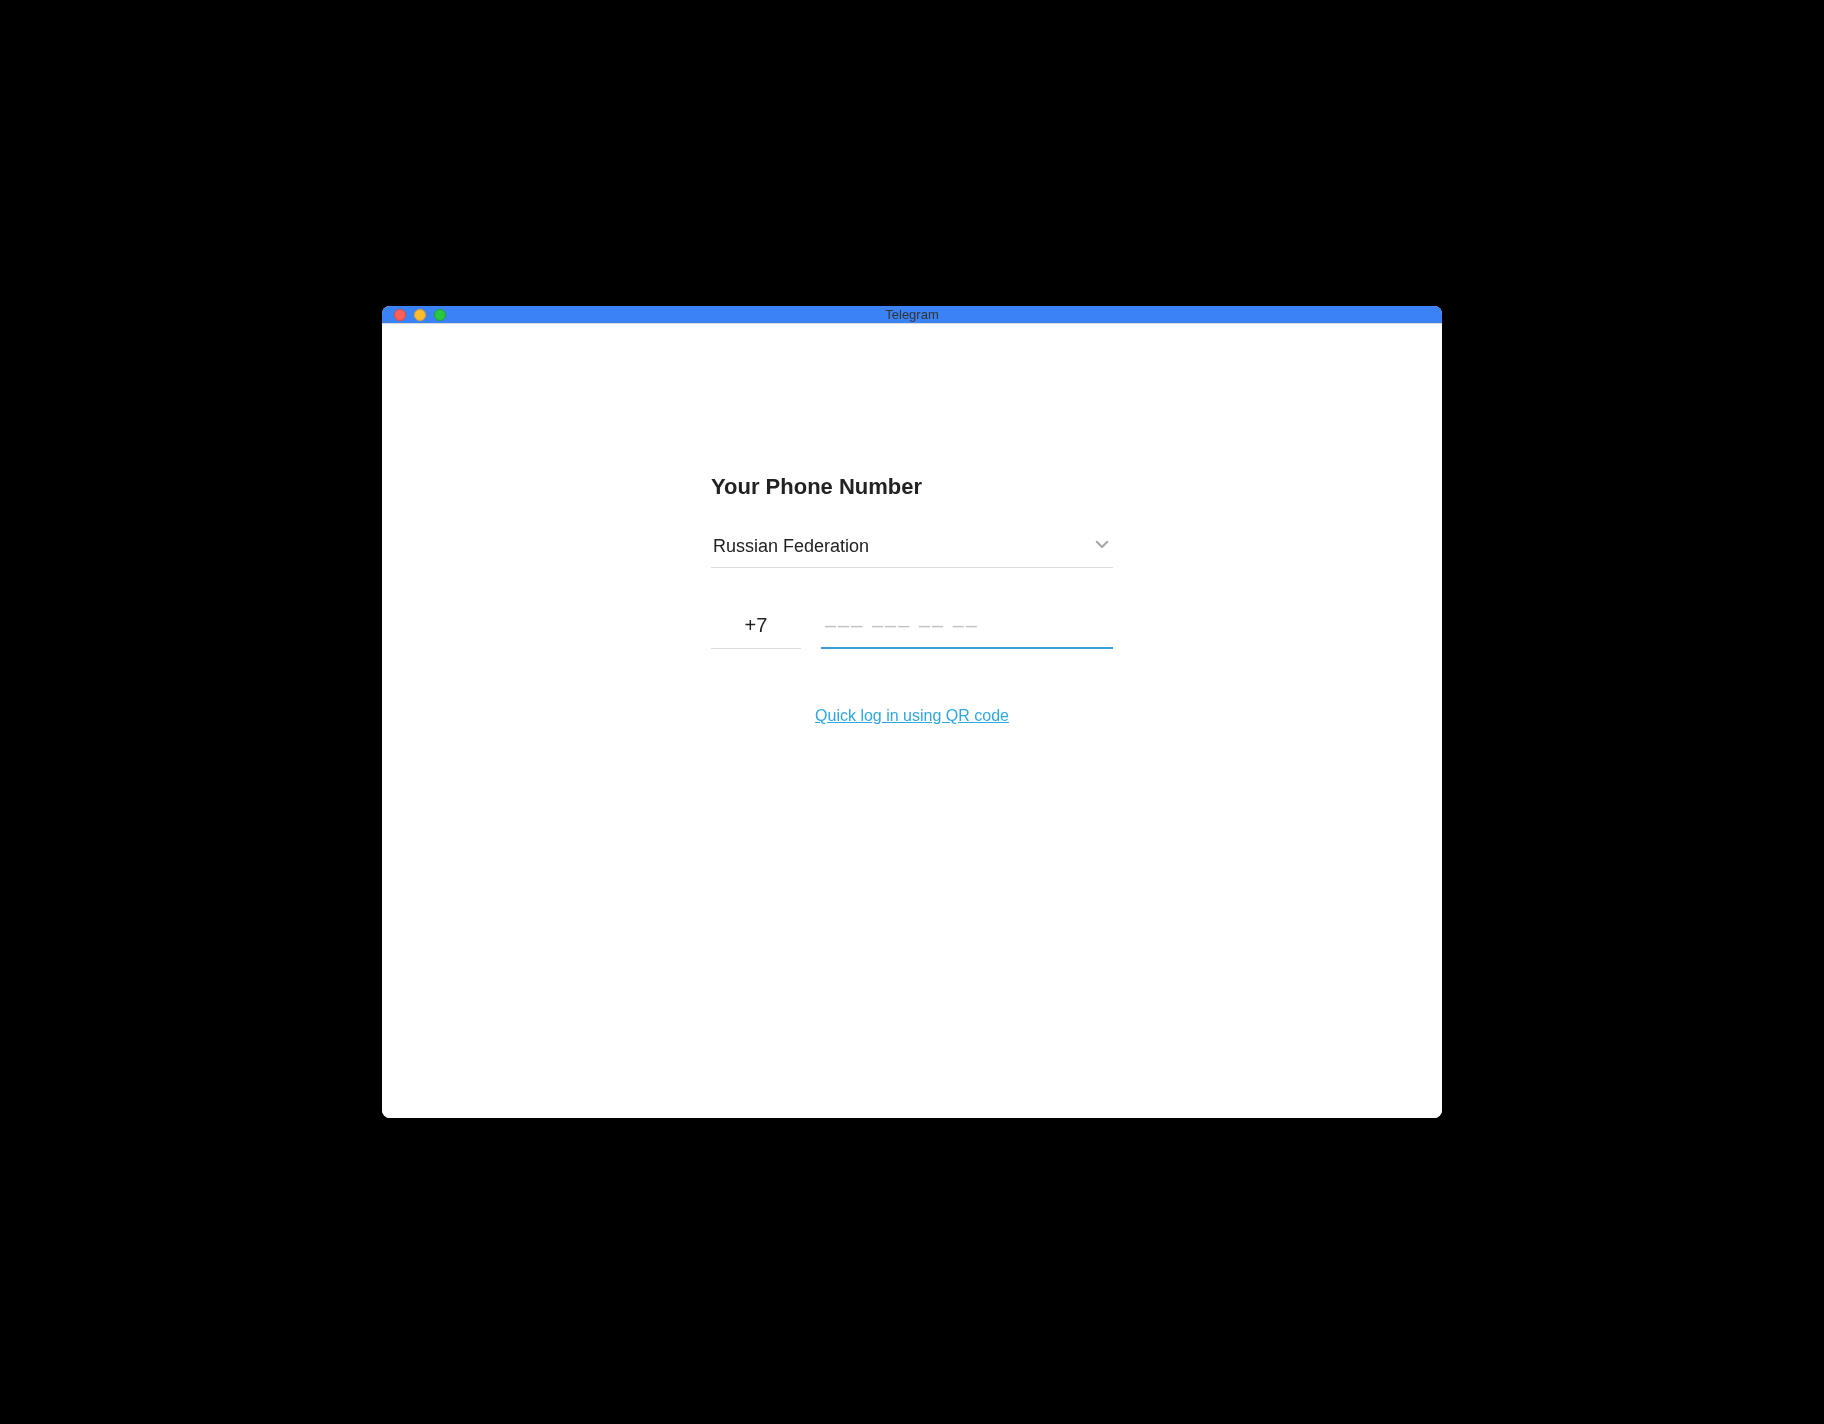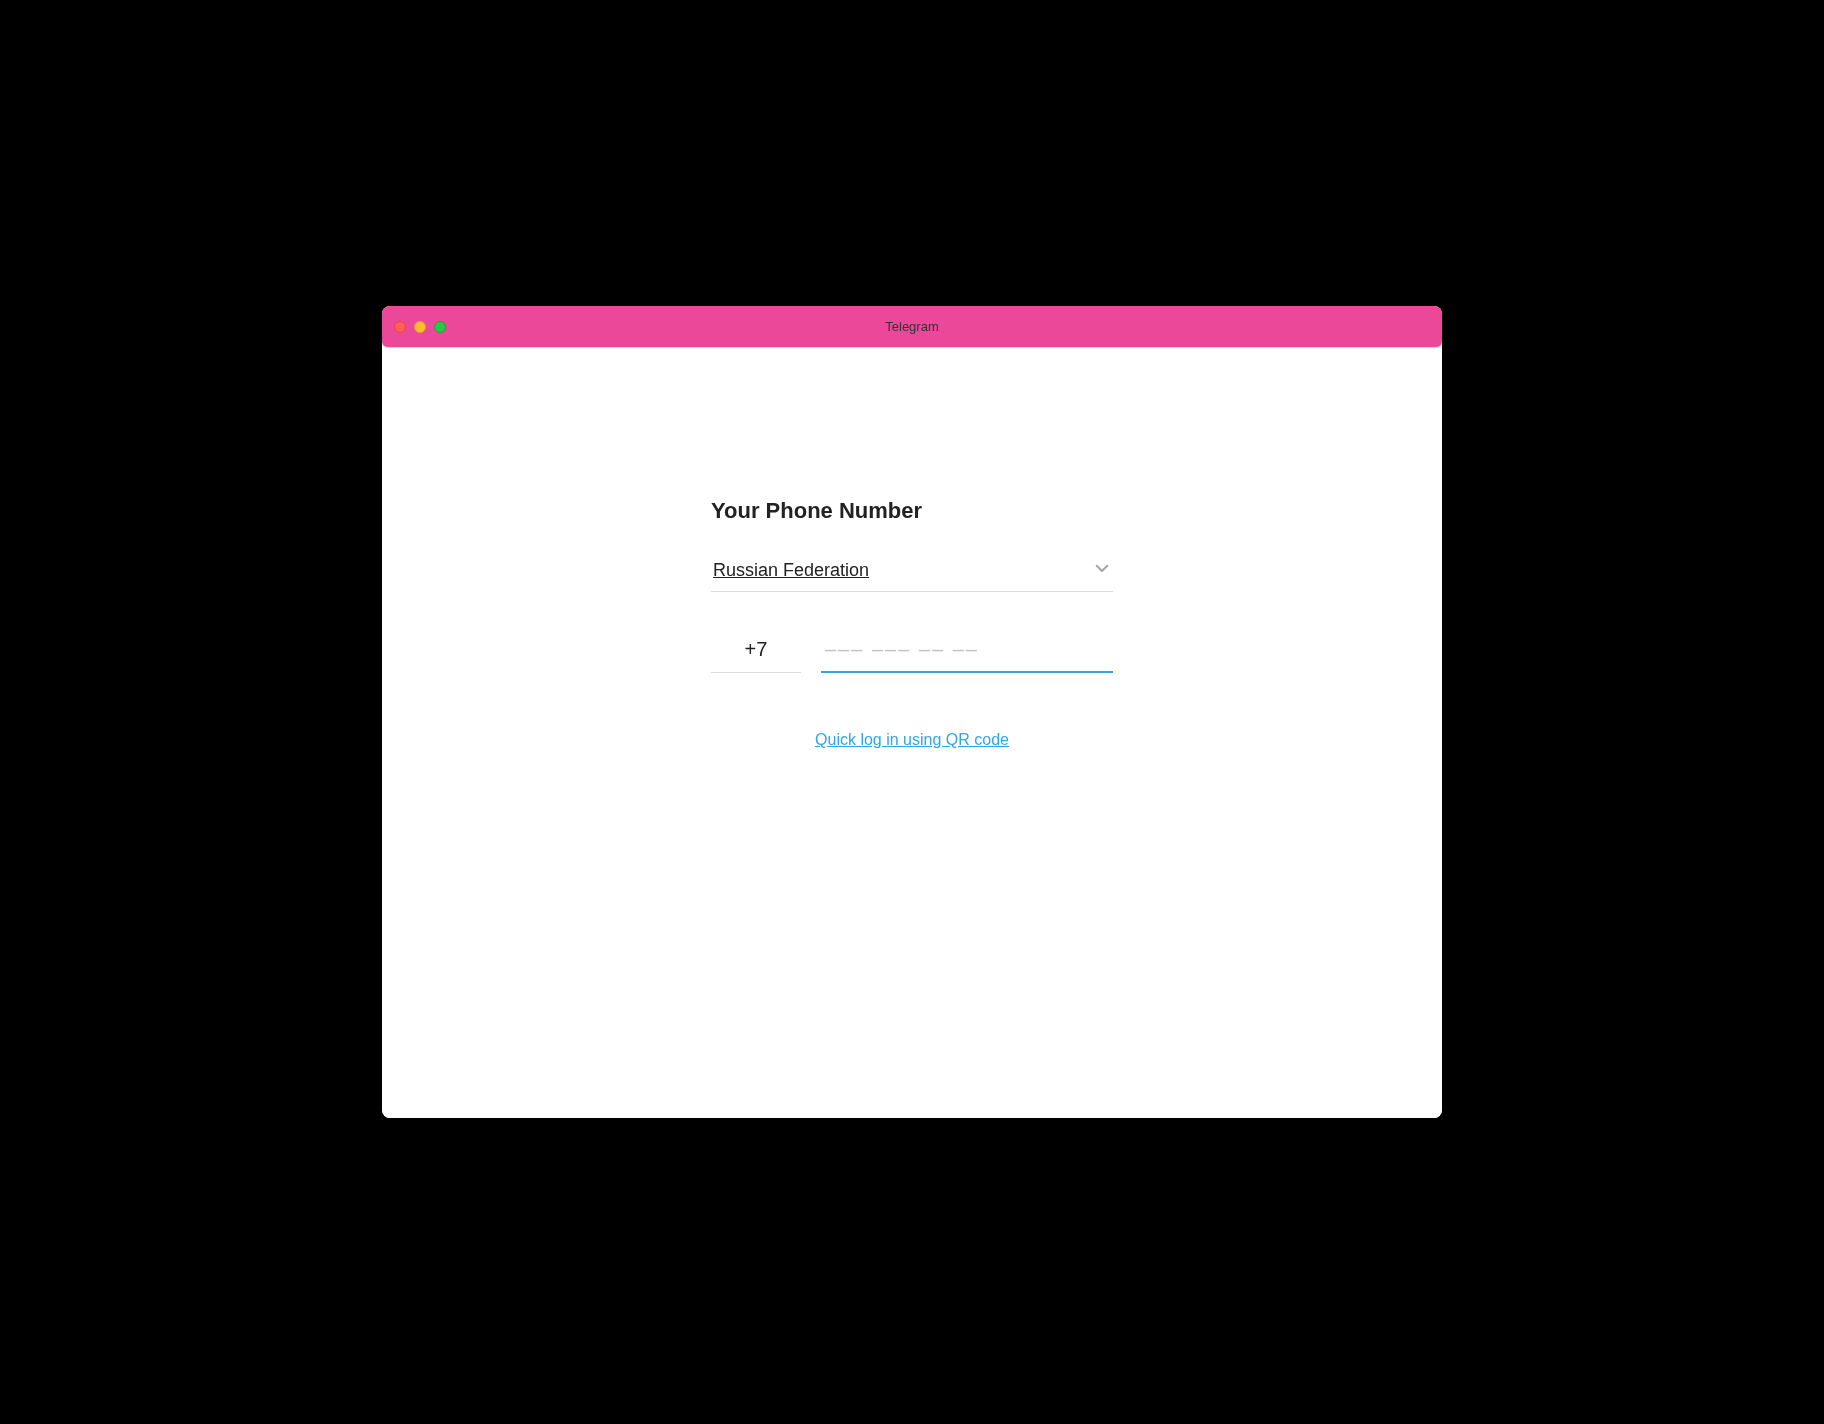--- a/index.html
+++ b/index.html
@@ -17,28 +17,27 @@
     width: 1060px;
     height: 812px;
     background: #fff;
     border-radius: 8px;
     box-shadow: 0 20px 60px rgba(0,0,0,0.6);
     overflow: hidden;
     display: flex;
     flex-direction: column;
   }
   .titlebar {
-    height: 42px;
-    background: #ec4899;
+    height: 18px;
+    background: #3b82f6;
     border-bottom: 1px solid #d9d9d9;
     display: flex;
     align-items: center;
     position: relative;
     padding: 0 12px;
-    border-radius: 6px;
   }
   .traffic-lights {
     display: flex;
     gap: 8px;
   }
   .tl {
     width: 12px;
     height: 12px;
     border-radius: 50%;
   }
@@ -109,21 +108,20 @@
     align-items: center;
     justify-content: space-between;
     border-bottom: 1px solid #dedede;
     padding: 6px 2px 10px 2px;
     cursor: pointer;
     margin-bottom: 36px;
   }
   .country-name {
     font-size: 18px;
     color: #222;
-    text-decoration: underline;
   }
   .chevron-down-icon svg { stroke: #a7a7a7; }
   .phone-row {
     display: flex;
     gap: 20px;
     margin-bottom: 58px;
   }
   .code-box {
     width: 90px;
     border-bottom: 1px solid #dedede;

